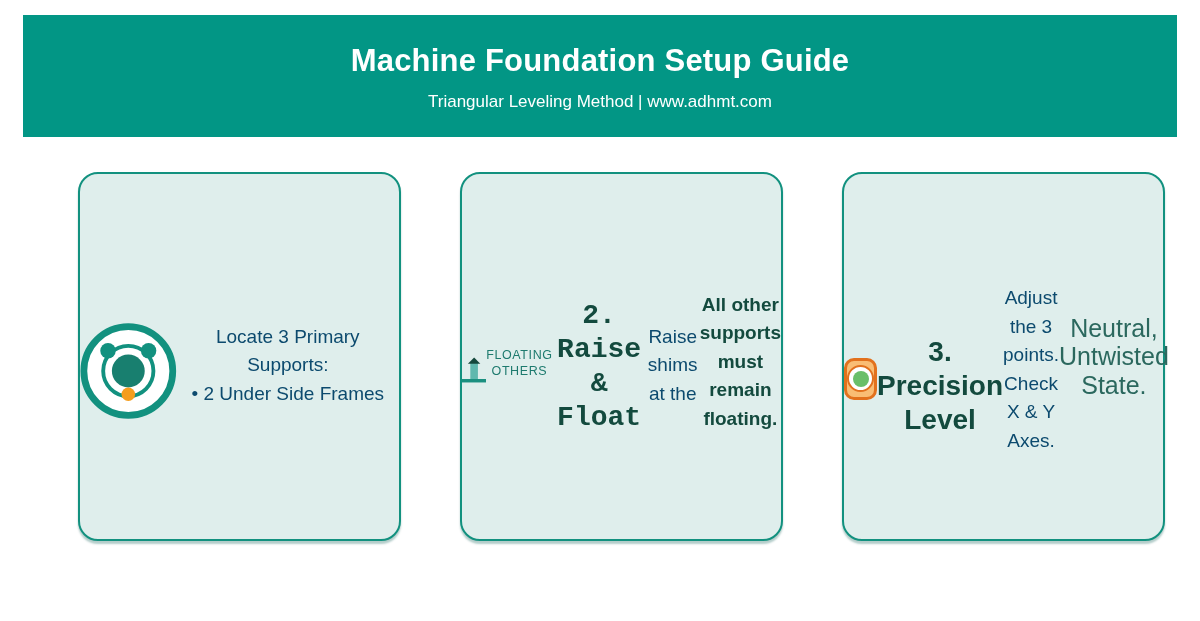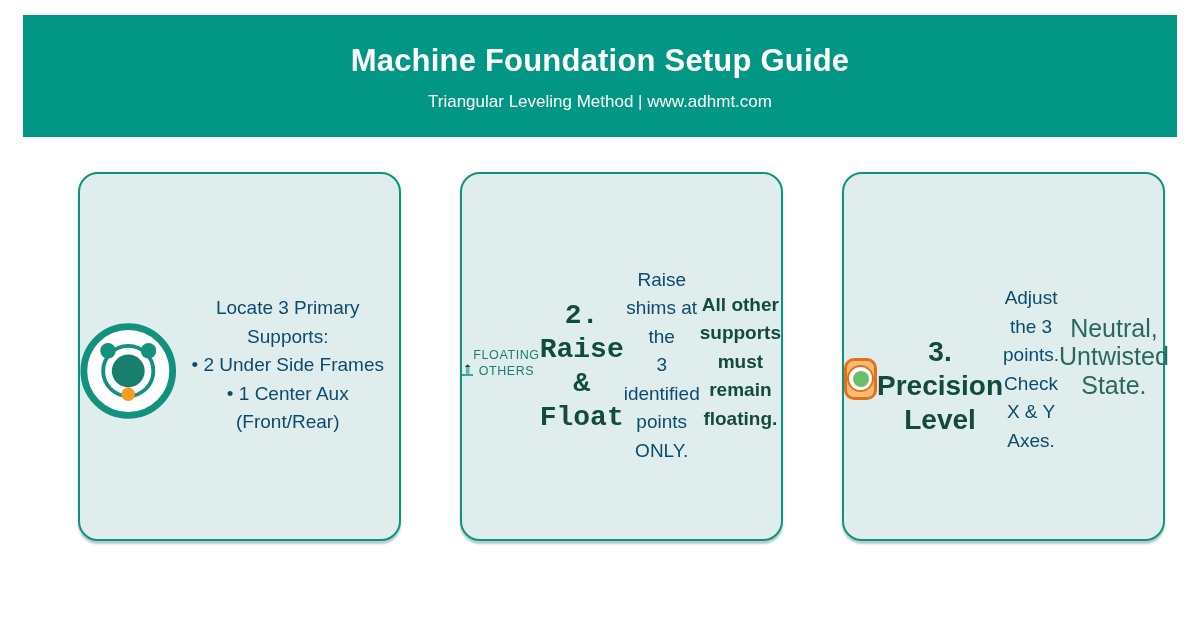--- a/index.html
+++ b/index.html
@@ -90,35 +90,33 @@
       <circle cx="50" cy="50" r="46" fill="#ffffff" stroke="#12917f" stroke-width="7"></circle>
       <circle cx="50" cy="50" r="26" fill="#ffffff" stroke="#12917f" stroke-width="4"></circle>
       <circle cx="50" cy="50" r="17" fill="#187f6f"></circle>
       <circle cx="29" cy="29" r="8" fill="#12917f"></circle>
       <circle cx="71" cy="29" r="8" fill="#12917f"></circle>
       <circle cx="50" cy="74" r="7" fill="#f59d1e"></circle>
     </svg>
     <div class="card-body">
       <div>Locate 3 Primary Supports:</div>
       <div>• 2 Under Side Frames</div>
-      <div>• 1 Center Aux (Front/Rear)</div>
     </div>
   </div>
 
   <div class="card card2">
     <svg class="card2-icon" width="70" height="72" viewBox="0 0 70 72">
       <rect x="0" y="62" width="70" height="10" fill="#1b9080"></rect>
       <rect x="24" y="15" width="22" height="47" fill="#5fb8ae"></rect>
       <polygon points="35,0 17,18 53,18" fill="#14483c"></polygon>
     </svg>
     <div class="icon-caption">FLOATING OTHERS</div>
     <div class="card-title">2. Raise &amp; Float</div>
     <div class="card-body">
       <div>Raise shims at the</div>
-      <div>3 identified points ONLY.</div>
     </div>
     <div class="card-body-bold">
       <div>All other supports</div>
       <div>must remain floating.</div>
     </div>
   </div>
 
   <div class="card card3">
     <div class="level-icon">
       <div class="level-vial">

